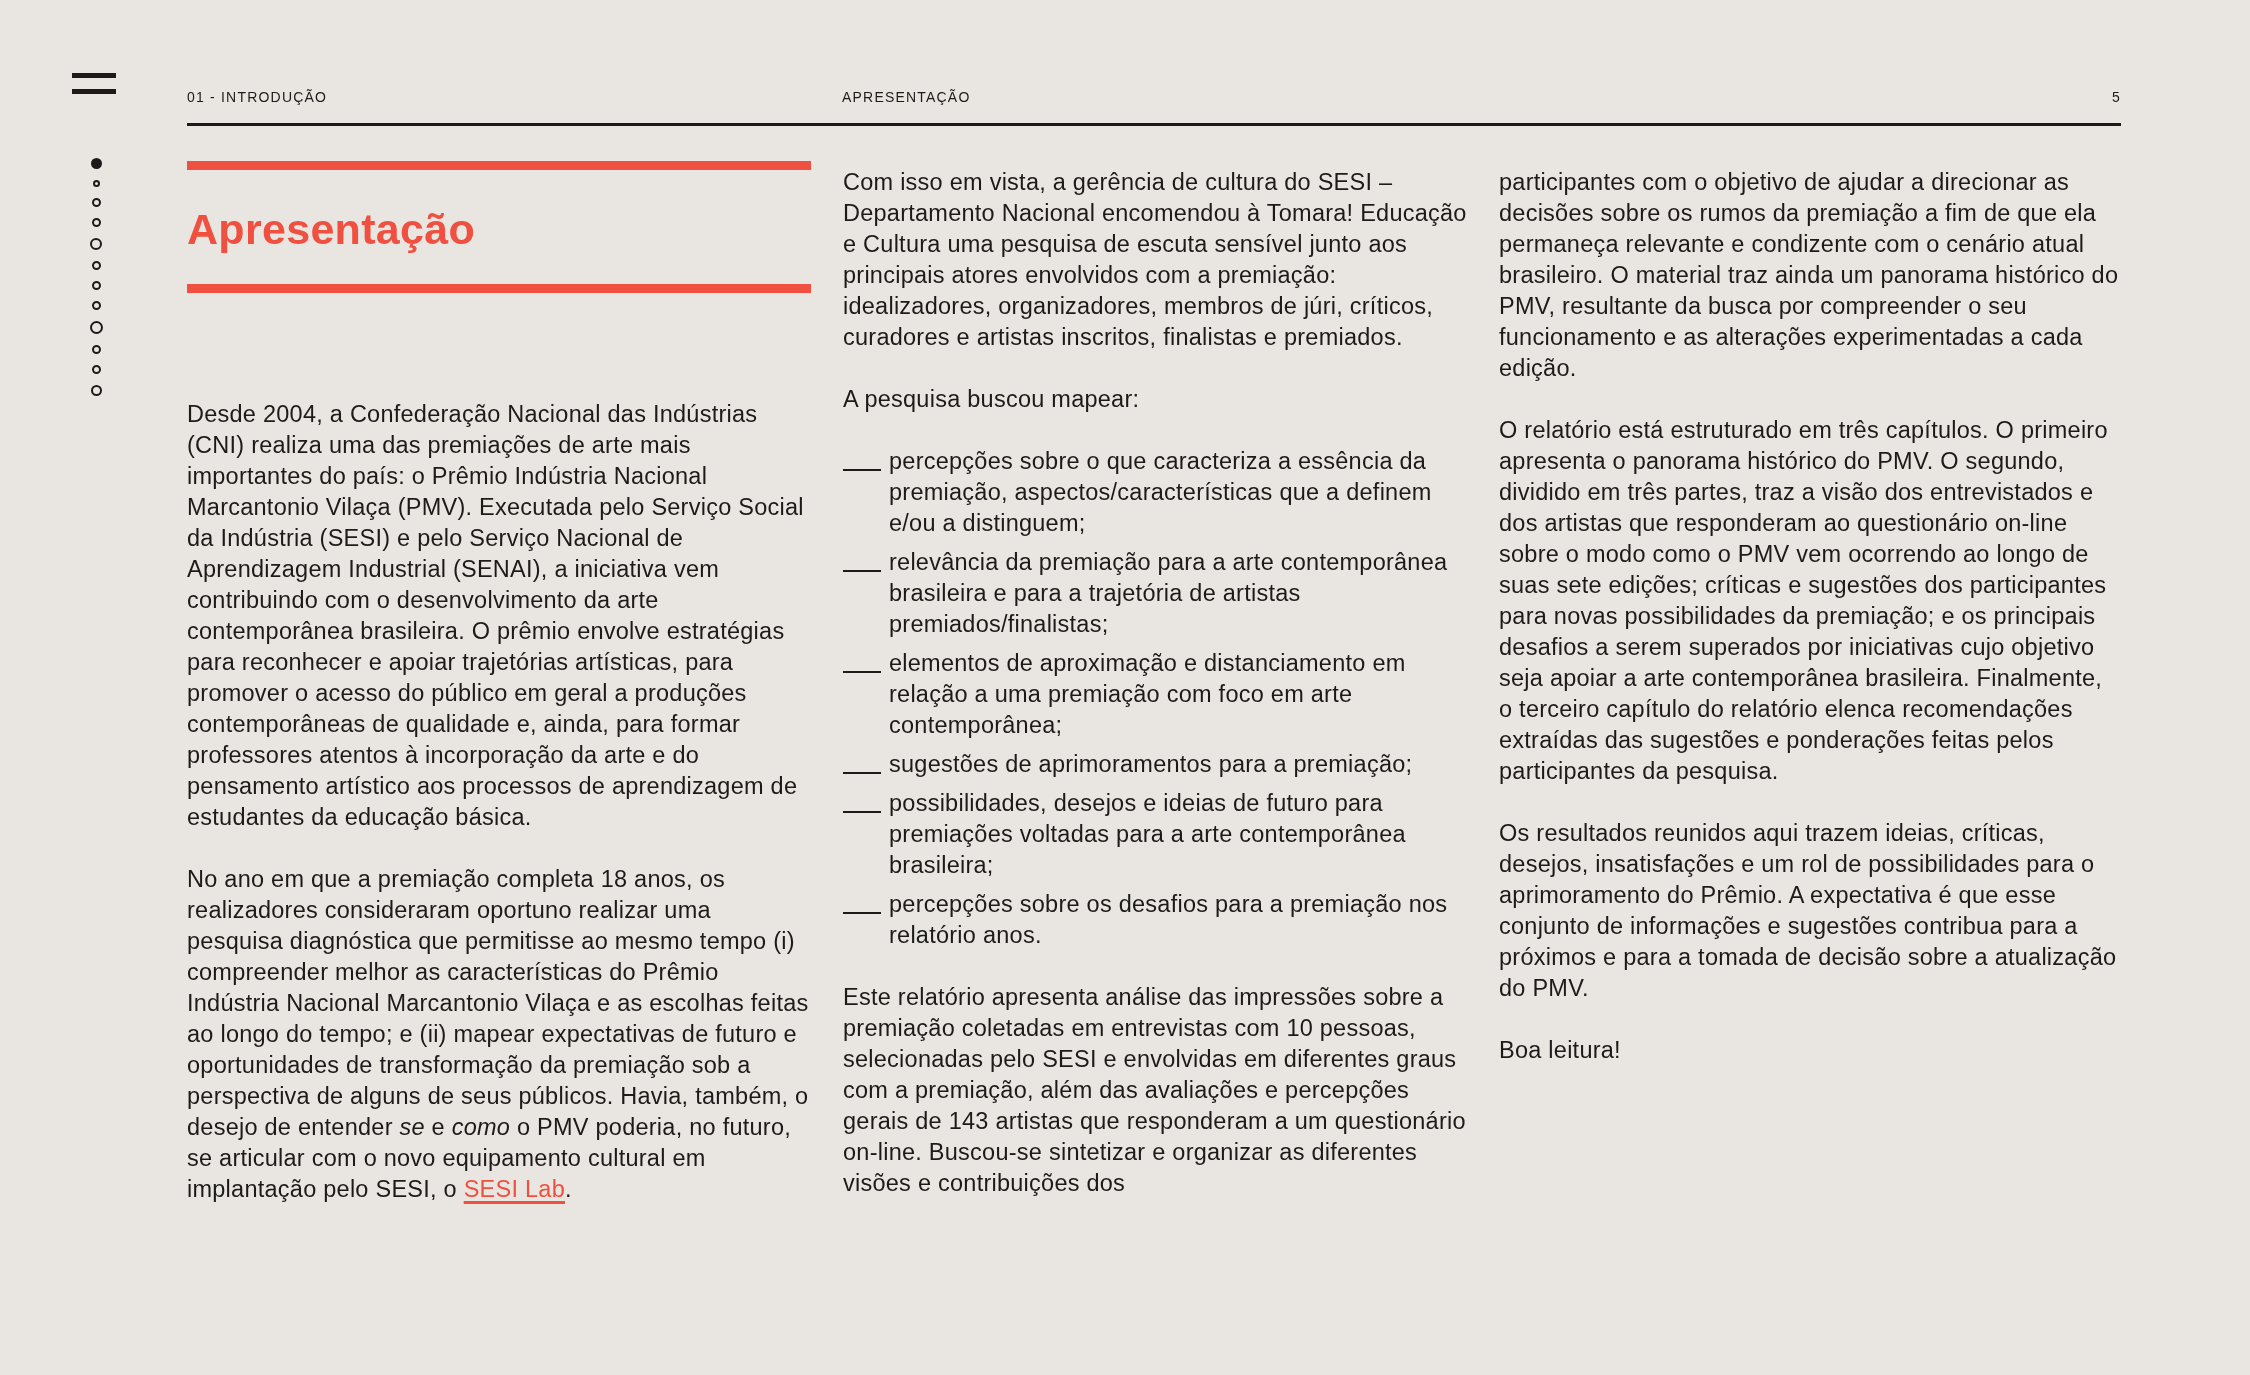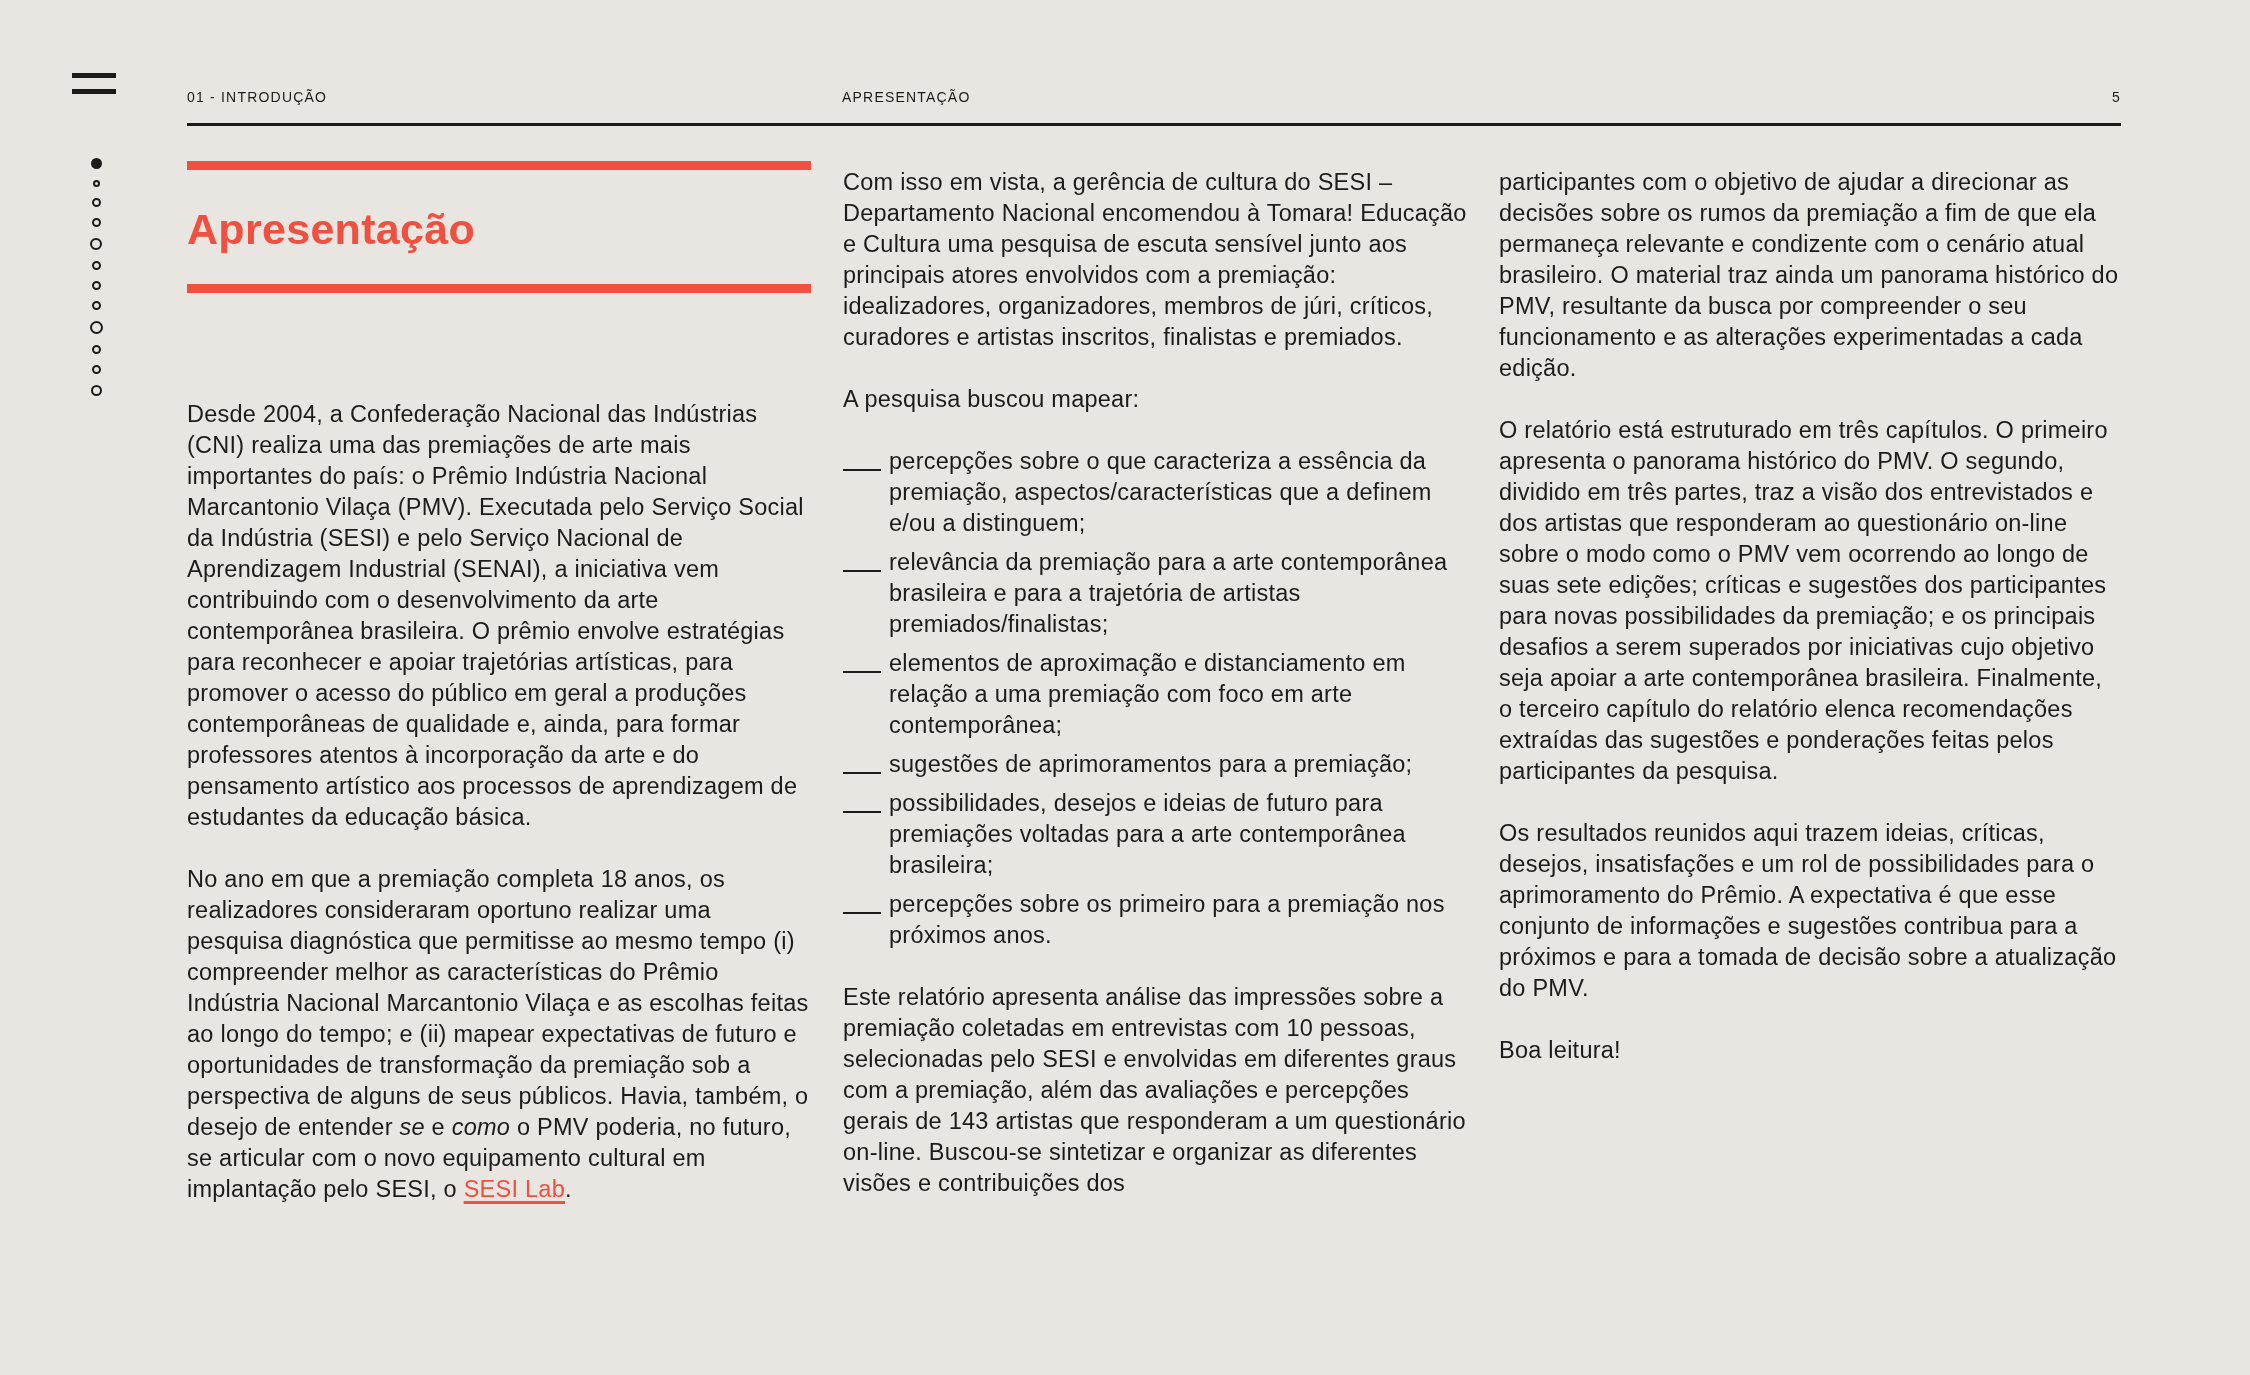--- a/index.html
+++ b/index.html
@@ -133,21 +133,21 @@
     <p>Com isso em vista, a gerência de cultura do SESI – Departamento Nacional encomendou à Tomara! Educação e Cultura uma pesquisa de escuta sensível junto aos principais atores envolvidos com a premiação: idealizadores, organizadores, membros de júri, críticos, curadores e artistas inscritos, finalistas e premiados.</p>
     <p class="lead">A pesquisa buscou mapear:</p>
 
     <ul class="map-list">
       <li><span class="li-marker"></span><span>percepções sobre o que caracteriza a essência da premiação, aspectos/características que a definem e/ou a distinguem;</span></li>
       <li><span class="li-marker"></span></li>
       <li><span class="li-marker"></span><span>relevância da premiação para a arte contemporânea brasileira e para a trajetória de artistas premiados/finalistas;</span></li>
       <li><span class="li-marker"></span><span>elementos de aproximação e distanciamento em relação a uma premiação com foco em arte contemporânea;</span></li>
       <li><span class="li-marker"></span><span>sugestões de aprimoramentos para a premiação;</span></li>
       <li><span class="li-marker"></span><span>possibilidades, desejos e ideias de futuro para premiações voltadas para a arte contemporânea brasileira;</span></li>
-      <li><span class="li-marker"></span><span>percepções sobre os primeiro para a premiação nos próximos anos.</span></li>
+      <li><span class="li-marker"></span><span>percepções sobre os desafios para a premiação nos relatório anos.</span></li>
     </ul>
 
     <p>Este relatório apresenta análise das impressões sobre a premiação coletadas em entrevistas com 10 pessoas, selecionadas pelo SESI e envolvidas em diferentes graus com a premiação, além das avaliações e percepções gerais de 143 artistas que responderam a um questionário on-line. Buscou-se sintetizar e organizar as diferentes visões e contribuições dos</p>
   </div>
 
   <div class="col col-right">
     <p>participantes com o objetivo de ajudar a direcionar as decisões sobre os rumos da premiação a fim de que ela permaneça relevante e condizente com o cenário atual brasileiro. O material traz ainda um panorama histórico do PMV, resultante da busca por compreender o seu funcionamento e as alterações experimentadas a cada edição.</p>
     <p>O relatório está estruturado em três capítulos. O primeiro apresenta o panorama histórico do PMV. O segundo, dividido em três partes, traz a visão dos entrevistados e dos artistas que responderam ao questionário on-line sobre o modo como o PMV vem ocorrendo ao longo de suas sete edições; críticas e sugestões dos participantes para novas possibilidades da premiação; e os principais desafios a serem superados por iniciativas cujo objetivo seja apoiar a arte contemporânea brasileira. Finalmente, o terceiro capítulo do relatório elenca recomendações extraídas das sugestões e ponderações feitas pelos participantes da pesquisa.</p>
     <p>Os resultados reunidos aqui trazem ideias, críticas, desejos, insatisfações e um rol de possibilidades para o aprimoramento do Prêmio. A expectativa é que esse conjunto de informações e sugestões contribua para a próximos e para a tomada de decisão sobre a atualização do PMV.</p>
     <p class="closing">Boa leitura!</p>

